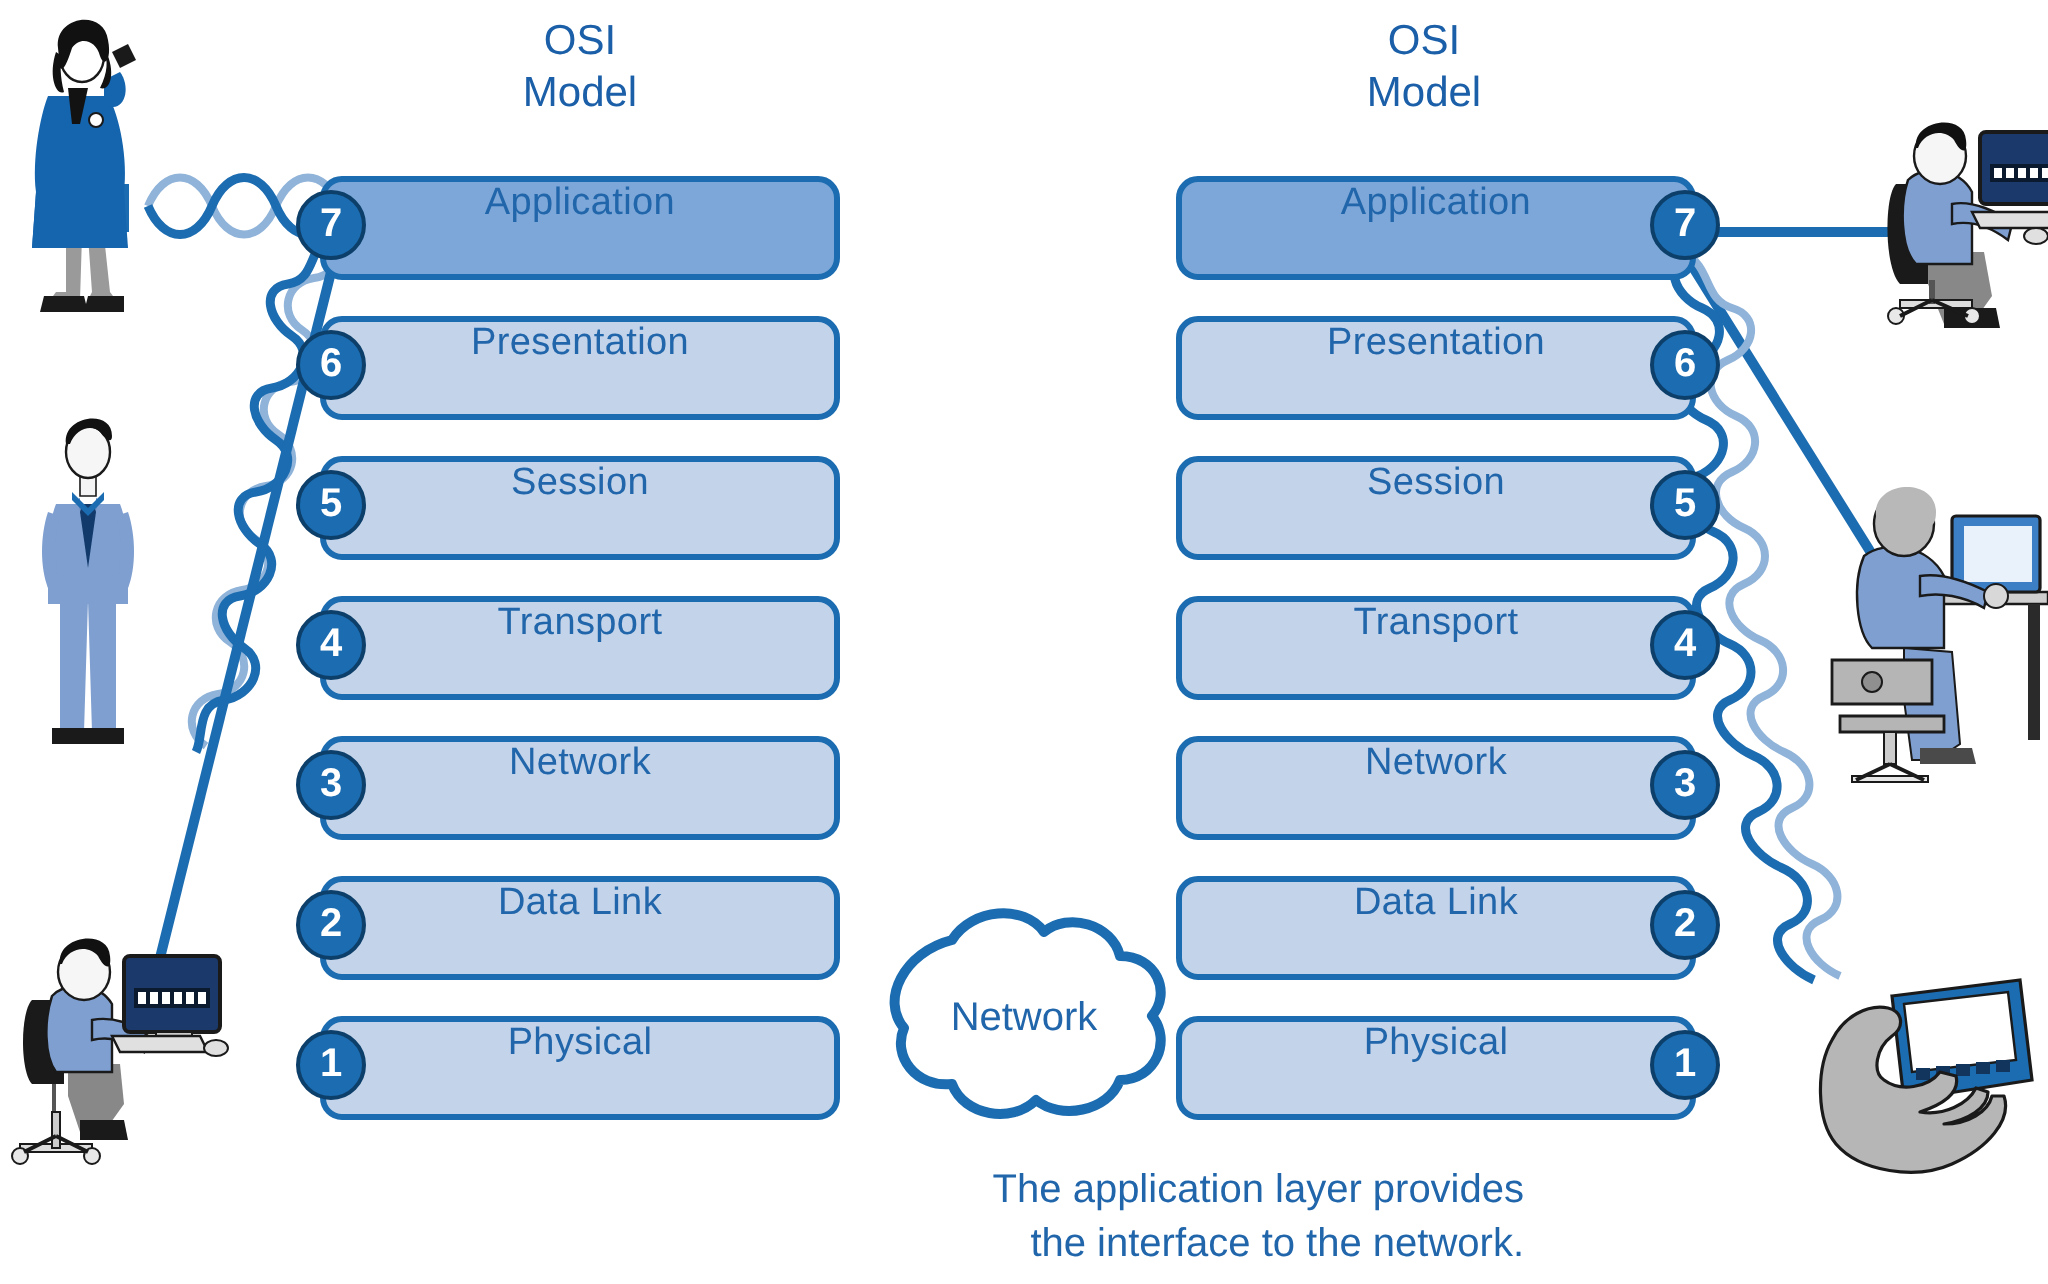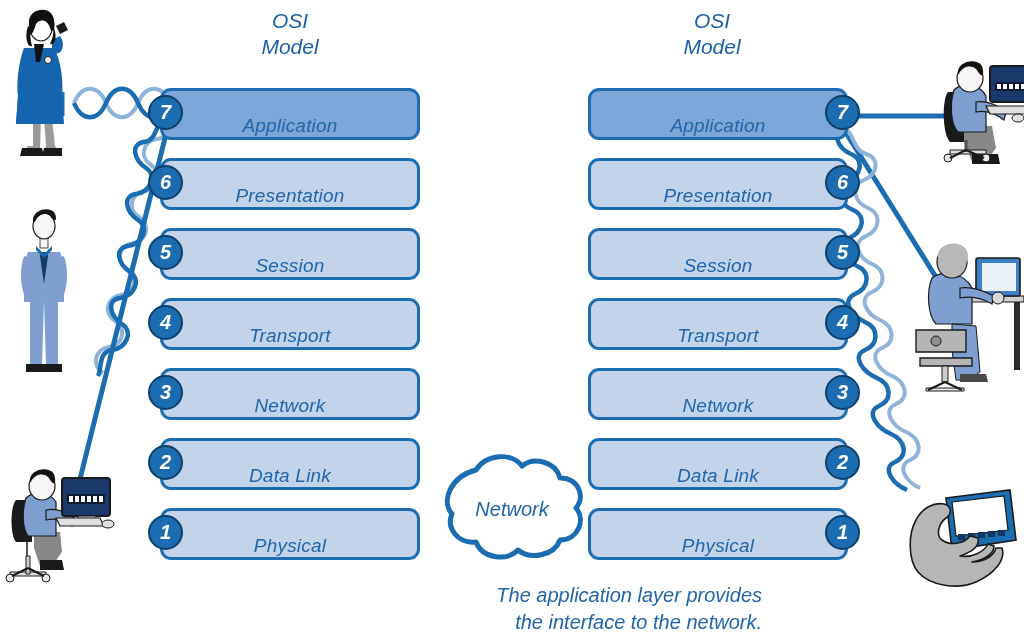--- a/index.html
+++ b/index.html
@@ -3,21 +3,21 @@
 <meta charset="utf-8">
 <style>
   html,body{margin:0;padding:0;}
   body{
     width:1024px;height:642px;
     background:#ffffff;
     font-family:"Liberation Sans", sans-serif;
     overflow:hidden;
     position:relative;
   }
-  #stage{position:absolute;left:0;top:0;width:924px;height:642px;font-style:italic;}
+  #stage{position:absolute;left:0;top:0;width:924px;height:642px;}
 
   .heading{
     position:absolute;
     text-align:center;
     color:#1b5fa8;
     font-size:21px;
     line-height:26px;
     font-weight:400;
     white-space:pre-line;
   }
@@ -30,21 +30,21 @@
 
   .layer-row{
     position:absolute;left:0;width:260px;height:52px;
   }
   .layer-box{
     position:absolute;left:0;top:0;width:100%;height:100%;
     box-sizing:border-box;
     background:#c3d3e9;
     border:3px solid #1b6cb0;
     border-radius:11px;
-    display:flex;align-items:flex-end;justify-content:center;
+    display:flex;align-items:flex-start;justify-content:center;
   }
   .layer-box.hl{background:#7ca7d8;}
   .layer-label{
     color:#2166ab;
     font-size:19px;
     letter-spacing:.2px;
     pointer-events:none;
   }
   .num-circle{
     position:absolute;

